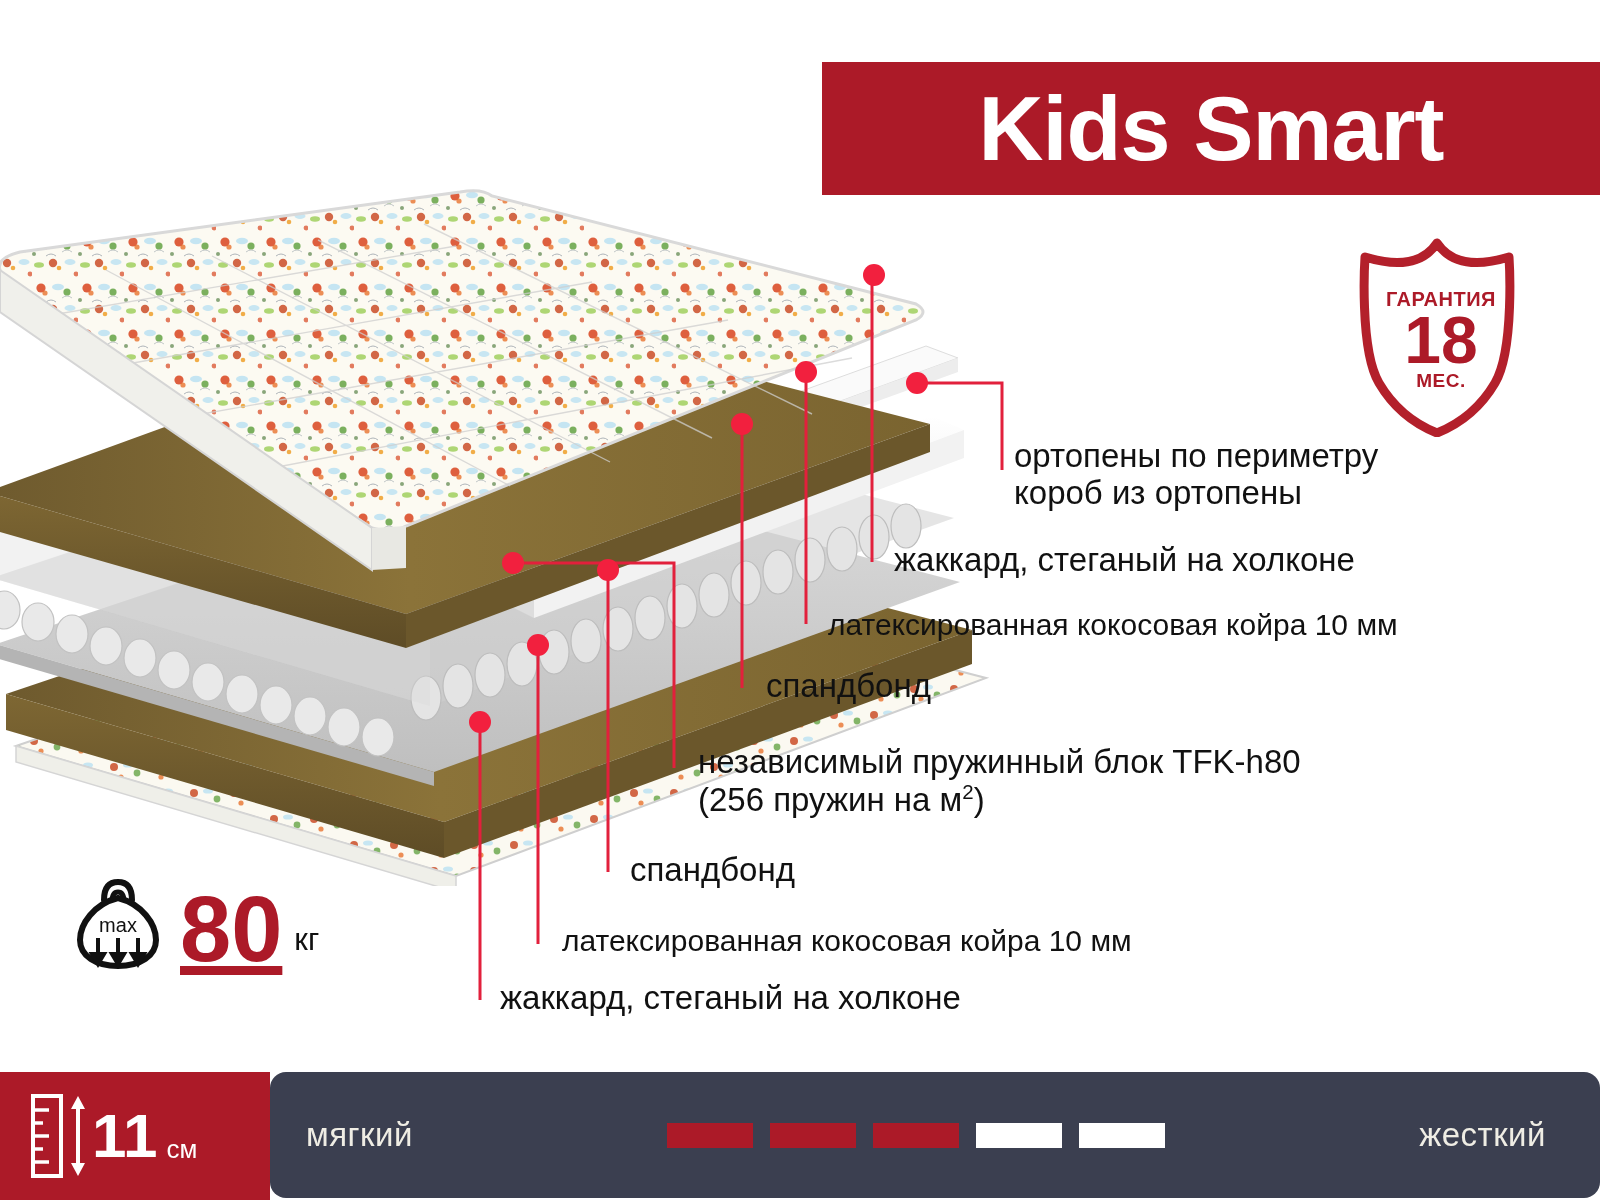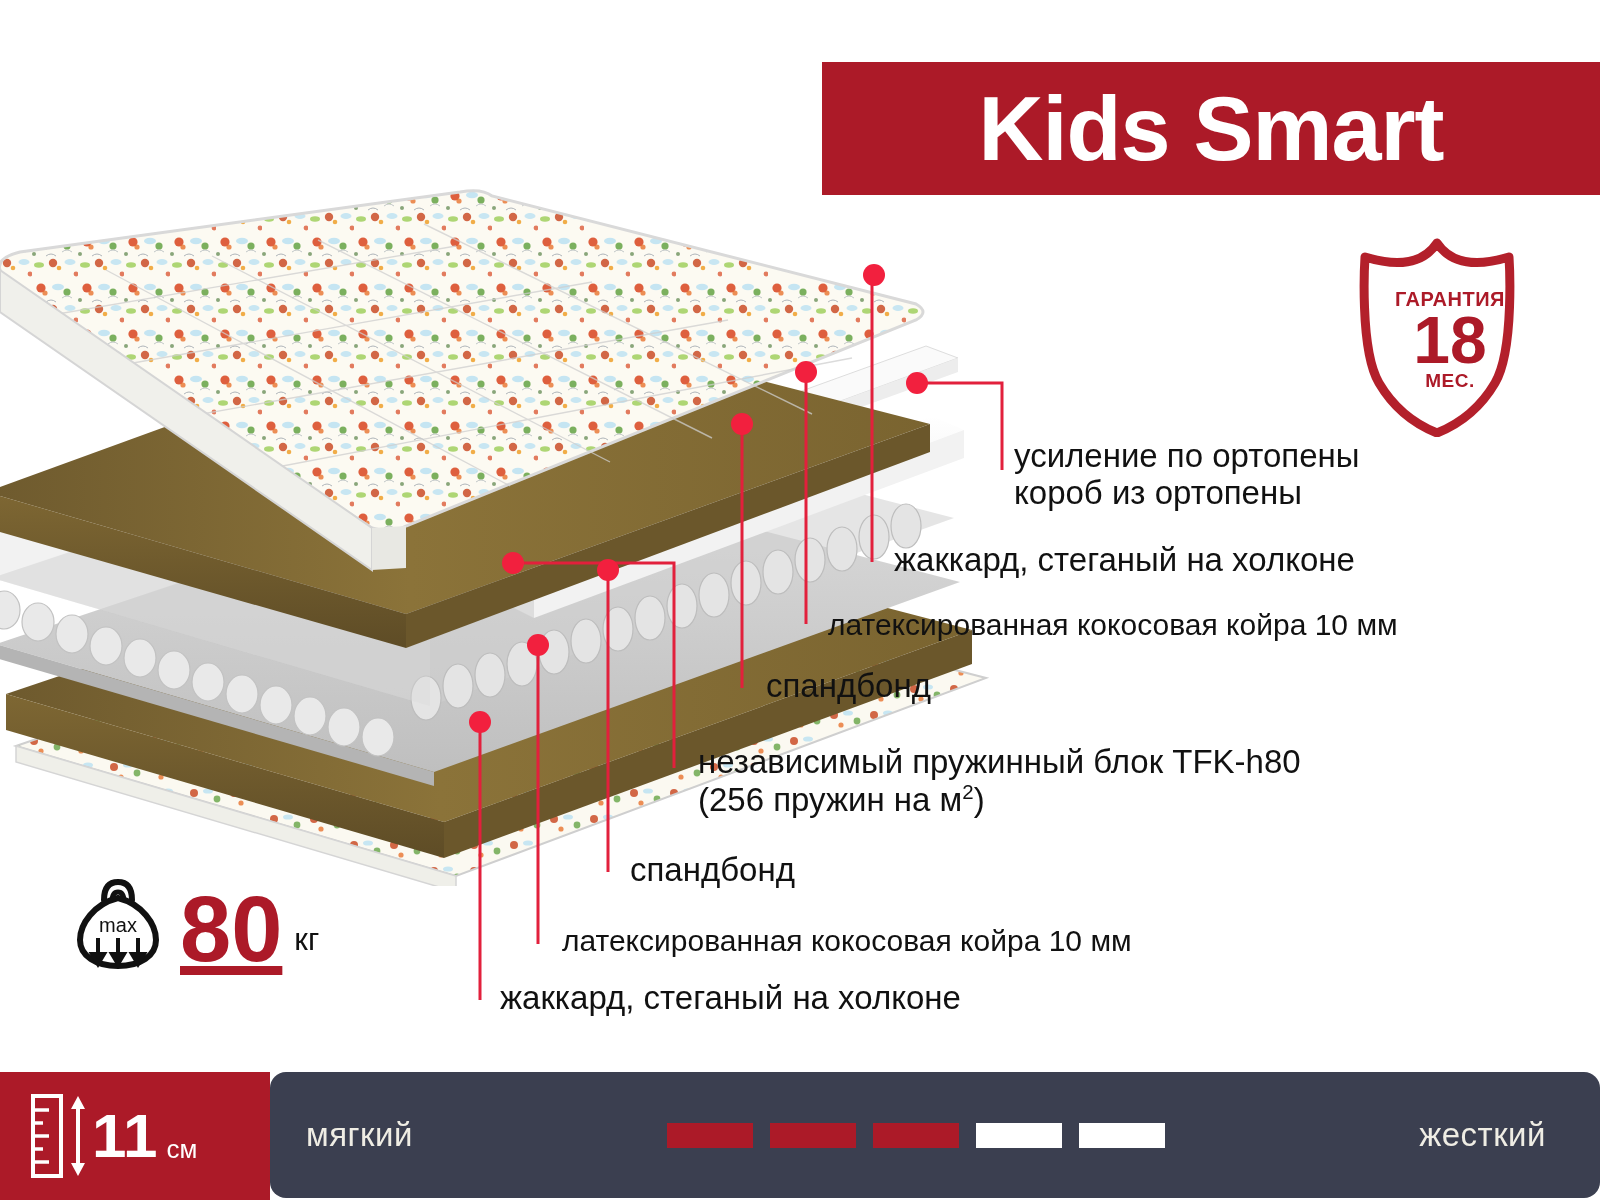--- a/index.html
+++ b/index.html
@@ -10,21 +10,21 @@
 
   
   .title-banner{position:absolute;left:822px;top:62px;width:778px;height:133px;
       background:#AC1A28;display:flex;align-items:center;justify-content:center;}
   .title-banner .title-text{color:#fff;font-size:90px;font-weight:bold;letter-spacing:-1px;
       line-height:1;white-space:nowrap;}
 
   
   .shield-wrap{position:absolute;left:1347px;top:237px;width:180px;height:200px;}
   .shield-wrap svg{position:absolute;left:0;top:0;}
-  .shield-txt{position:absolute;left:13px;top:0;width:180px;height:200px;
+  .shield-txt{position:absolute;left:4px;top:0;width:180px;height:200px;
       display:flex;flex-direction:column;align-items:center;justify-content:center;
       color:#AC1A28;}
   .shield-garantia{font-size:20px;font-weight:bold;letter-spacing:0.5px;margin-top:6px;}
   .shield-num{font-size:66px;font-weight:bold;line-height:0.95;margin-top:-2px;}
   .shield-mec{font-size:19px;font-weight:bold;margin-top:-2px;letter-spacing:0.5px;}
 
   
   .mattress{position:absolute;left:-14px;top:186px;width:1010px;height:700px;}
   .mattress svg{display:block;}
 
@@ -246,21 +246,21 @@
       <circle cx="917" cy="383" r="11"></circle>
       <circle cx="742" cy="424" r="11"></circle>
       <circle cx="513" cy="563" r="11"></circle>
       <circle cx="608" cy="570" r="11"></circle>
       <circle cx="538" cy="645" r="11"></circle>
       <circle cx="480" cy="722" r="11"></circle>
     </g>
   </svg>
 
   <div class="lbl l-big" style="left:1014px;top:438px;">
-    <div>усиление по ортопены</div>
+    <div>ортопены по периметру</div>
     <div>короб из ортопены</div>
   </div>
 
   <div class="lbl l-big" style="left:894px;top:542px;">
     <div>жаккард, стеганый на холконе</div>
   </div>
 
   <div class="lbl l-med" style="left:828px;top:608px;">
     <div>латексированная кокосовая койра 10 мм</div>
   </div>

